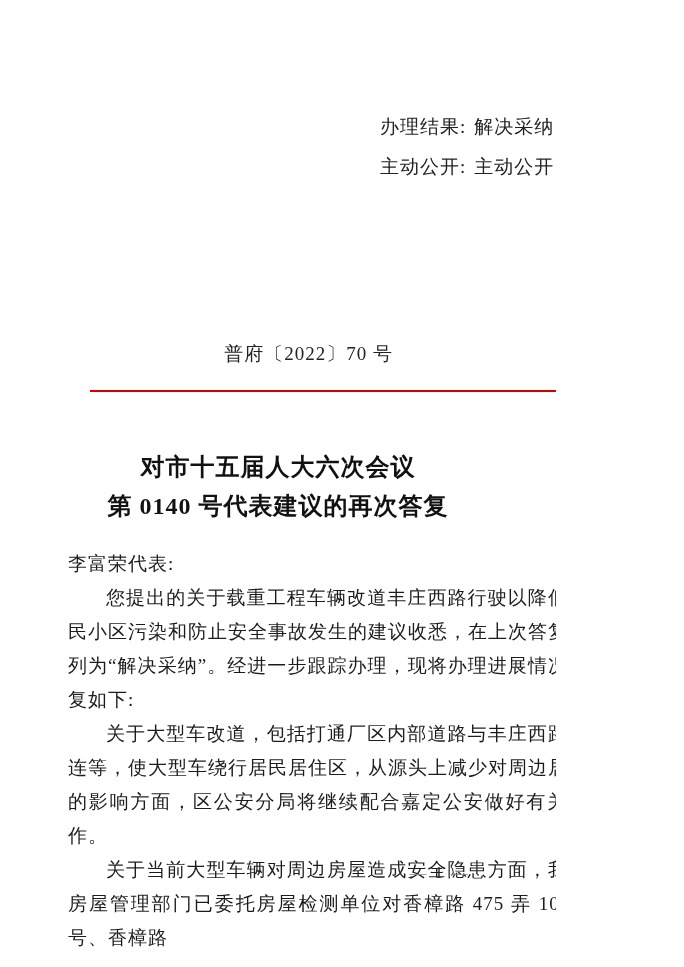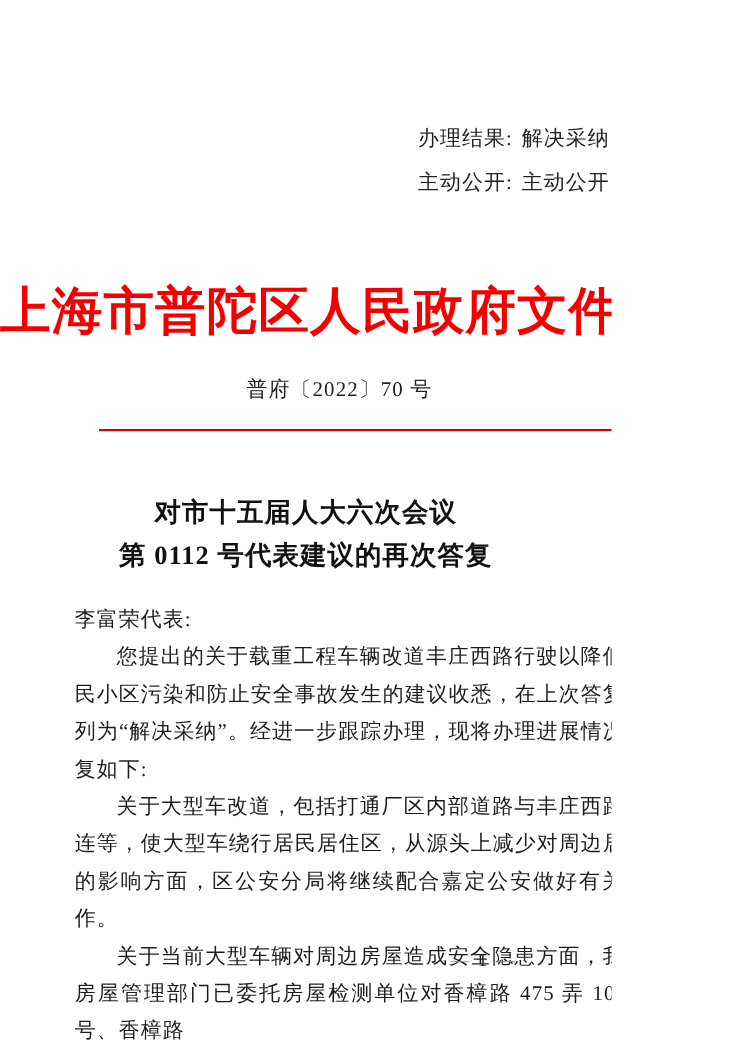--- a/index.html
+++ b/index.html
@@ -104,29 +104,28 @@
 
   <div class="meta">
     <div class="meta-line">
       <span class="label">办理结果:</span><span>解决采纳</span>
     </div>
     <div class="meta-line">
       <span class="label">主动公开:</span><span>主动公开 · 全文</span>
     </div>
   </div>
 
-  <h1 class="org-title" style="color: rgb(244, 0, 0);">上海市普陀区人民政府文件</h1>
 
   <div class="doc-number">普府〔2022〕70 号</div>
 
   <div class="divider" style="background-color: rgb(212, 0, 0);"></div>
 
   <h2 class="doc-title">
     <span class="t-line">对市十五届人大六次会议</span>
-    <span class="t-line">第 0112 号代表建议的再次答复</span>
+    <span class="t-line">第 0140 号代表建议的再次答复</span>
   </h2>
 
   <div class="body-text">
     <p class="salutation">李富荣代表:</p>
     <p class="para">您提出的关于载重工程车辆改道丰庄西路行驶以降低居民小区污染和防止安全事故发生的建议收悉，在上次答复时列为“解决采纳”。经进一步跟踪办理，现将办理进展情况答复如下:</p>
     <p class="para">关于大型车改道，包括打通厂区内部道路与丰庄西路相连等，使大型车绕行居民居住区，从源头上减少对周边居民的影响方面，区公安分局将继续配合嘉定公安做好有关工作。</p>
     <p class="para">关于当前大型车辆对周边房屋造成安全隐患方面，我区房屋管理部门已委托房屋检测单位对香樟路 475 弄 10-13 号、香樟路</p>
   </div>
 
   <div class="footer">

